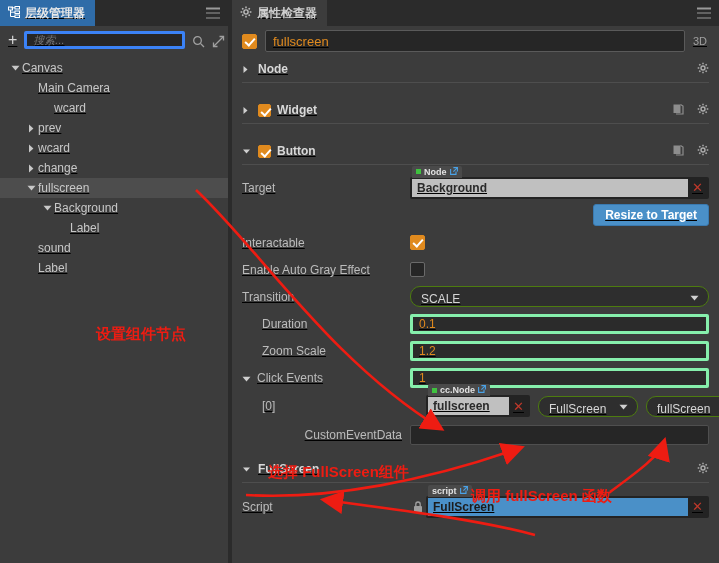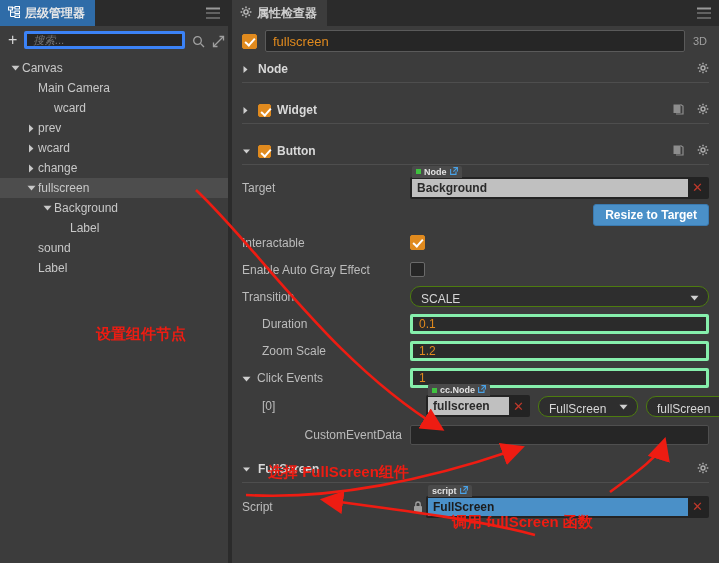--- a/index.html
+++ b/index.html
@@ -2,21 +2,21 @@
 <html><head>
 <meta charset="utf-8">
 <style>
   * { box-sizing: border-box; margin: 0; padding: 0; }
   html, body {
     width: 719px; height: 563px;
     background: #3c3c3c;
     font-family: "Liberation Sans", "DejaVu Sans", sans-serif;
     overflow: hidden;
   }
-  #root { position: relative; width: 719px; height: 563px; display: flex; }
+  #root { position: relative; width: 719px; height: 563px; display: flex; text-decoration: underline; }
 
   
   .left-panel {
     width: 228px; height: 563px;
     background: #3c3c3c;
     display: flex; flex-direction: column;
     position: relative;
   }
   .tabbar {
     height: 26px; background: #2b2b2b;
@@ -664,16 +664,16 @@
       <path d="M196,190 C260,250 330,360 440,428" stroke="#ee1c12" stroke-width="2.6" fill="none" marker-end="url(#ah)"></path>
 
       <path d="M246,495 C330,500 430,480 520,448" stroke="#ee1c12" stroke-width="2.6" fill="none" marker-end="url(#ah)"></path>
 
       <path d="M610,492 C640,470 660,455 664,442" stroke="#ee1c12" stroke-width="2.6" fill="none" marker-end="url(#ah)"></path>
 
       <path d="M535,535 C480,520 400,510 325,500" stroke="#ee1c12" stroke-width="2.6" fill="none" marker-end="url(#ah)"></path>
     </svg>
     <div class="anno-text" style="left:96px; top:325px;">设置组件节点</div>
     <div class="anno-text" style="left:268px; top:463px;">选择 FullScreen组件</div>
-    <div class="anno-text" style="left:452px; top:487px;margin-top:26px;">调用 fullScreen 函数</div>
+    <div class="anno-text" style="left:471px; top:487px;">调用 fullScreen 函数</div>
   </div>
 
 </div>
 
 </body></html>

